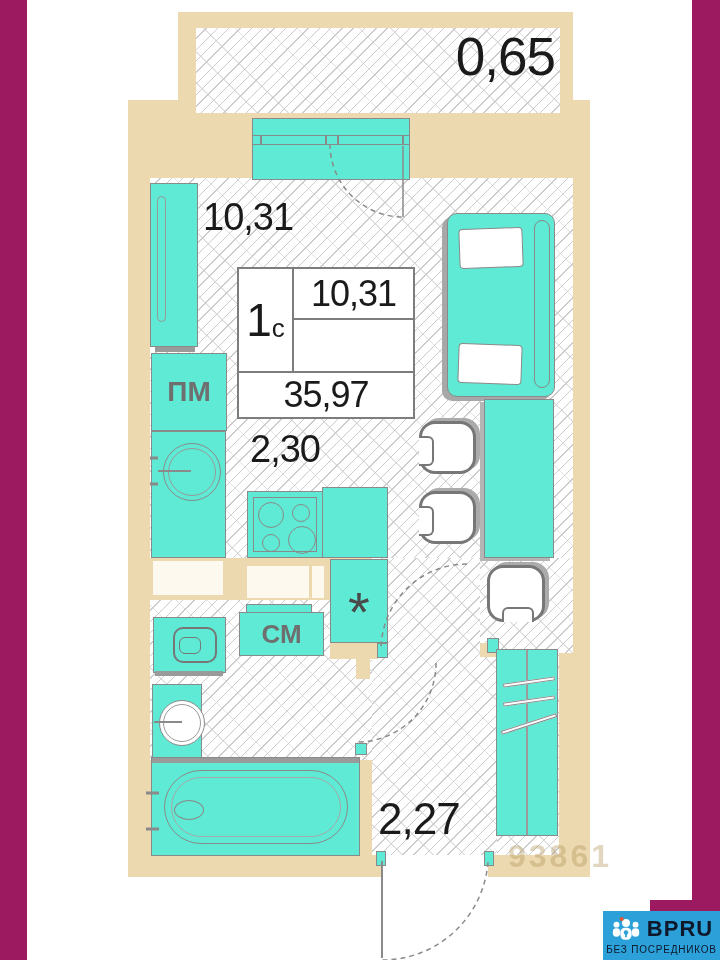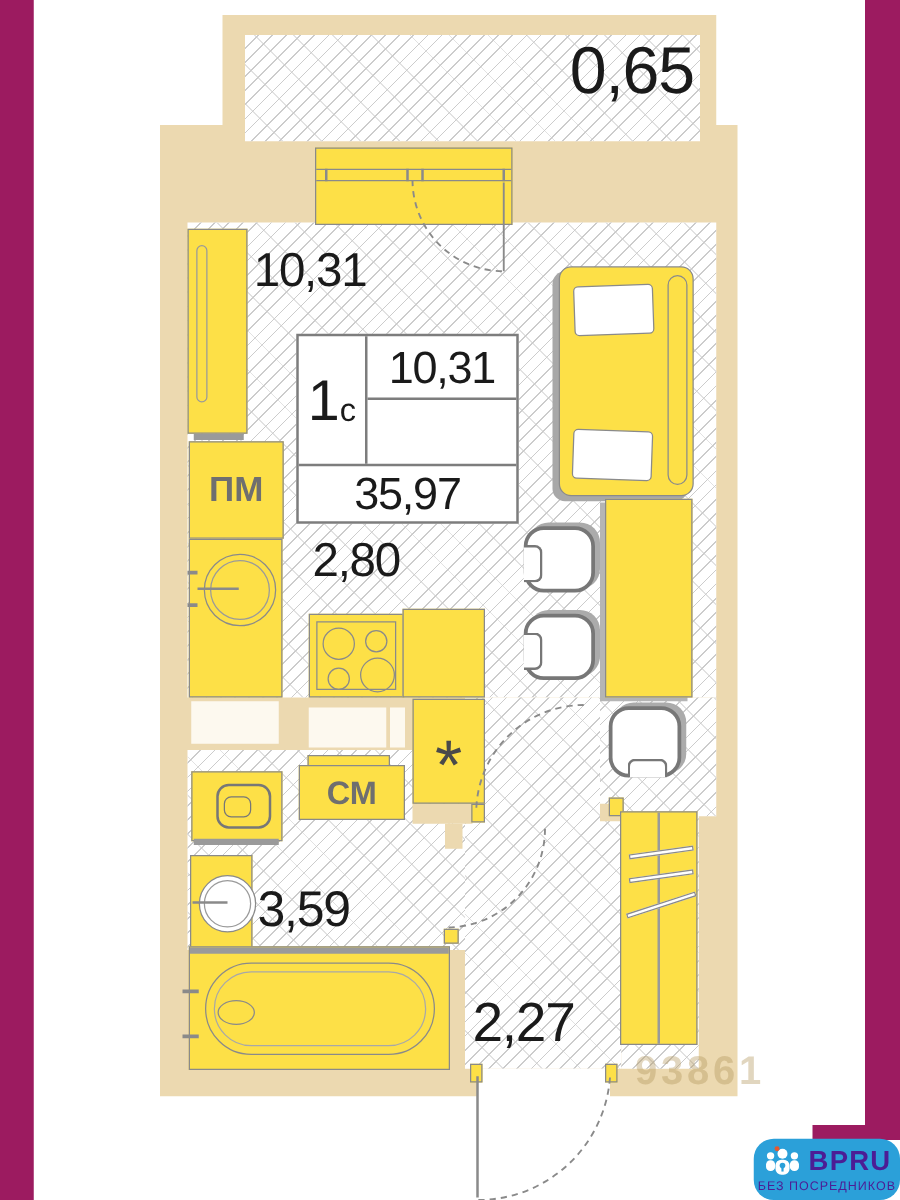--- a/index.html
+++ b/index.html
@@ -18,21 +18,21 @@
 
   
   .floor{
     background-color:#ffffff;
     background-image:
       repeating-linear-gradient(135deg, rgba(0,0,0,0) 0px, rgba(0,0,0,0) 7px, #cccccc 7px, #cccccc 8px),
       repeating-linear-gradient(45deg, rgba(0,0,0,0) 0px, rgba(0,0,0,0) 21px, #e2e2e2 21px, #e2e2e2 22px);
   }
 
   
-  .furn{background:#fde047;border:1.5px solid #8a8a8a;box-sizing:border-box;}
+  .furn{background:#5eead4;border:1.5px solid #8a8a8a;box-sizing:border-box;}
   .label-num{color:#1a1a1a;letter-spacing:-1px;white-space:nowrap;}
   .label-gray{color:#6f6f6f;font-weight:bold;}
 
   
   .unit-card{left:237px;top:267px;width:178px;height:152px;background:#fff;
     border:2px solid #7d7d7d;box-sizing:border-box;display:grid;
     grid-template-columns:55px 1fr;grid-template-rows:51px 51px 1fr;}
   .uc-left{grid-row:1 / span 2;border-right:2px solid #7d7d7d;display:flex;
     align-items:center;justify-content:center;color:#1a1a1a;}
   .uc-left .big{font-size:46px;}
@@ -51,21 +51,21 @@
          border:2px solid #777;border-bottom:none;border-radius:6px 6px 0 0;}
 
   .pillow{position:absolute;background:#fff;border:1.5px solid #8a8a8a;border-radius:4px;box-sizing:border-box;}
 
   .hanger{position:absolute;height:4px;background:#fff;border:1px solid #8a8a8a;box-sizing:border-box;}
 
   svg.overlay{position:absolute;left:0;top:0;pointer-events:none;}
 
   
   .logo-box{left:603px;top:911px;width:117px;height:49px;background:#2ba0d9;
-    display:flex;flex-direction:column;align-items:center;justify-content:center;color:#4c1d95;border-radius:16px;}
+    display:flex;flex-direction:column;align-items:center;justify-content:center;color:#0f172a;}
   .logo-row{display:flex;align-items:center;gap:5px;}
   .logo-brand{font-size:22px;font-weight:bold;letter-spacing:1px;line-height:1;}
   .logo-tag{font-size:10px;letter-spacing:0.8px;margin-top:2px;white-space:nowrap;}
 
   .wm1{color:rgba(255,255,255,0.5);font-size:56px;font-weight:bold;letter-spacing:2px;}
   .wm2{color:rgba(180,152,95,0.4);font-size:32px;font-weight:bold;letter-spacing:3px;}
 </style>
 </head>
 <body>
 
@@ -189,22 +189,21 @@
     <path d="M 488 862 A 106 106 0 0 1 382 960" fill="none" stroke="#8a8a8a" stroke-width="1.5" stroke-dasharray="5 4"></path>
     <path d="M 382 861 L 382 958" fill="none" stroke="#8a8a8a" stroke-width="2"></path>
     <path d="M 158 471 L 191 471" fill="none" stroke="#8a8a8a" stroke-width="2"></path>
     <path d="M 150 458 L 158 458 M 150 484 L 158 484" fill="none" stroke="#8a8a8a" stroke-width="3"></path>
     <path d="M 154 722 L 182 722" fill="none" stroke="#8a8a8a" stroke-width="2"></path>
     <path d="M 146 793 L 159 793 M 146 829 L 159 829" fill="none" stroke="#8a8a8a" stroke-width="3"></path>
   </svg>
 
   <div class="abs label-num" style="left:420px;top:26px;width:135px;text-align:right;font-size:53px;">0,65</div>
   <div class="abs label-num" style="left:203px;top:196px;font-size:38px;">10,31</div>
-  <div class="abs label-num" style="left:250px;top:428px;font-size:38px;">2,80</div>
-  <div class="abs label-num" style="left:206px;top:706px;font-size:40px;">3,59</div>
+  <div class="abs label-num" style="left:250px;top:428px;font-size:38px;">2,30</div>
   <div class="abs label-num" style="left:378px;top:794px;font-size:44px;">2,27</div>
 
   <div class="abs unit-card">
     <div class="uc-left">
       <span class="big">1</span>
         <span class="suffix">с</span>
     </div>
     <div class="uc-cell r1">10,31</div>
     <div class="uc-bottom">35,97</div>
   </div>

